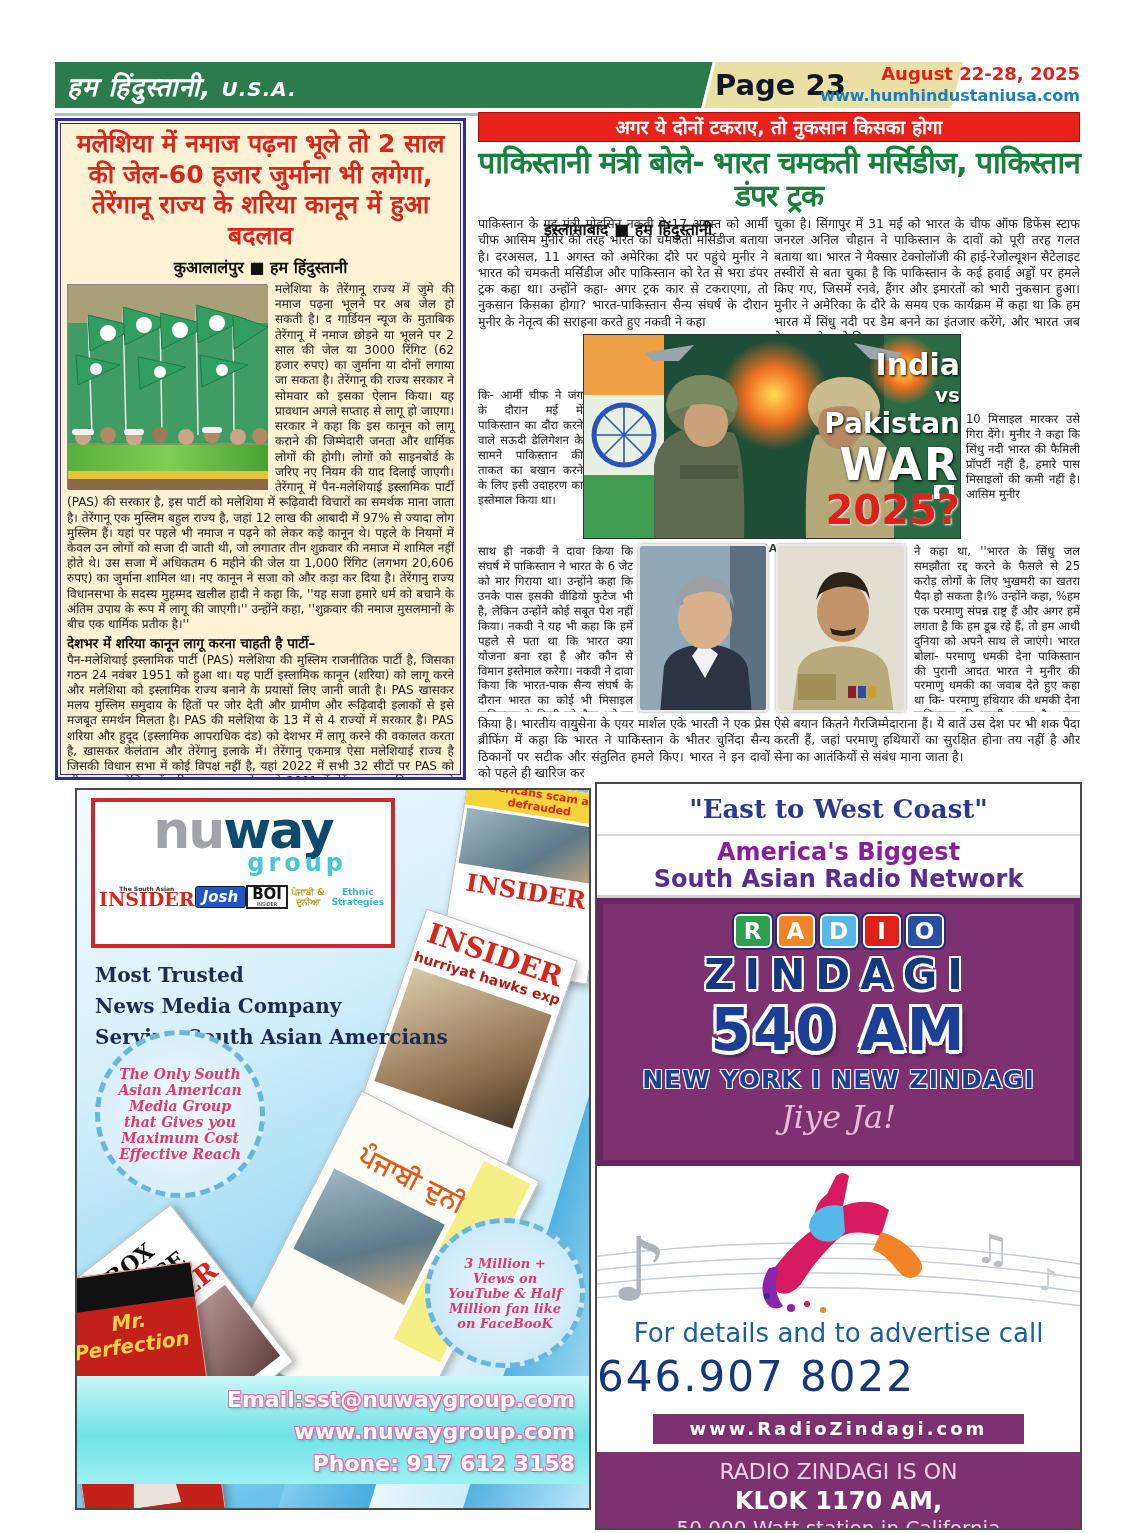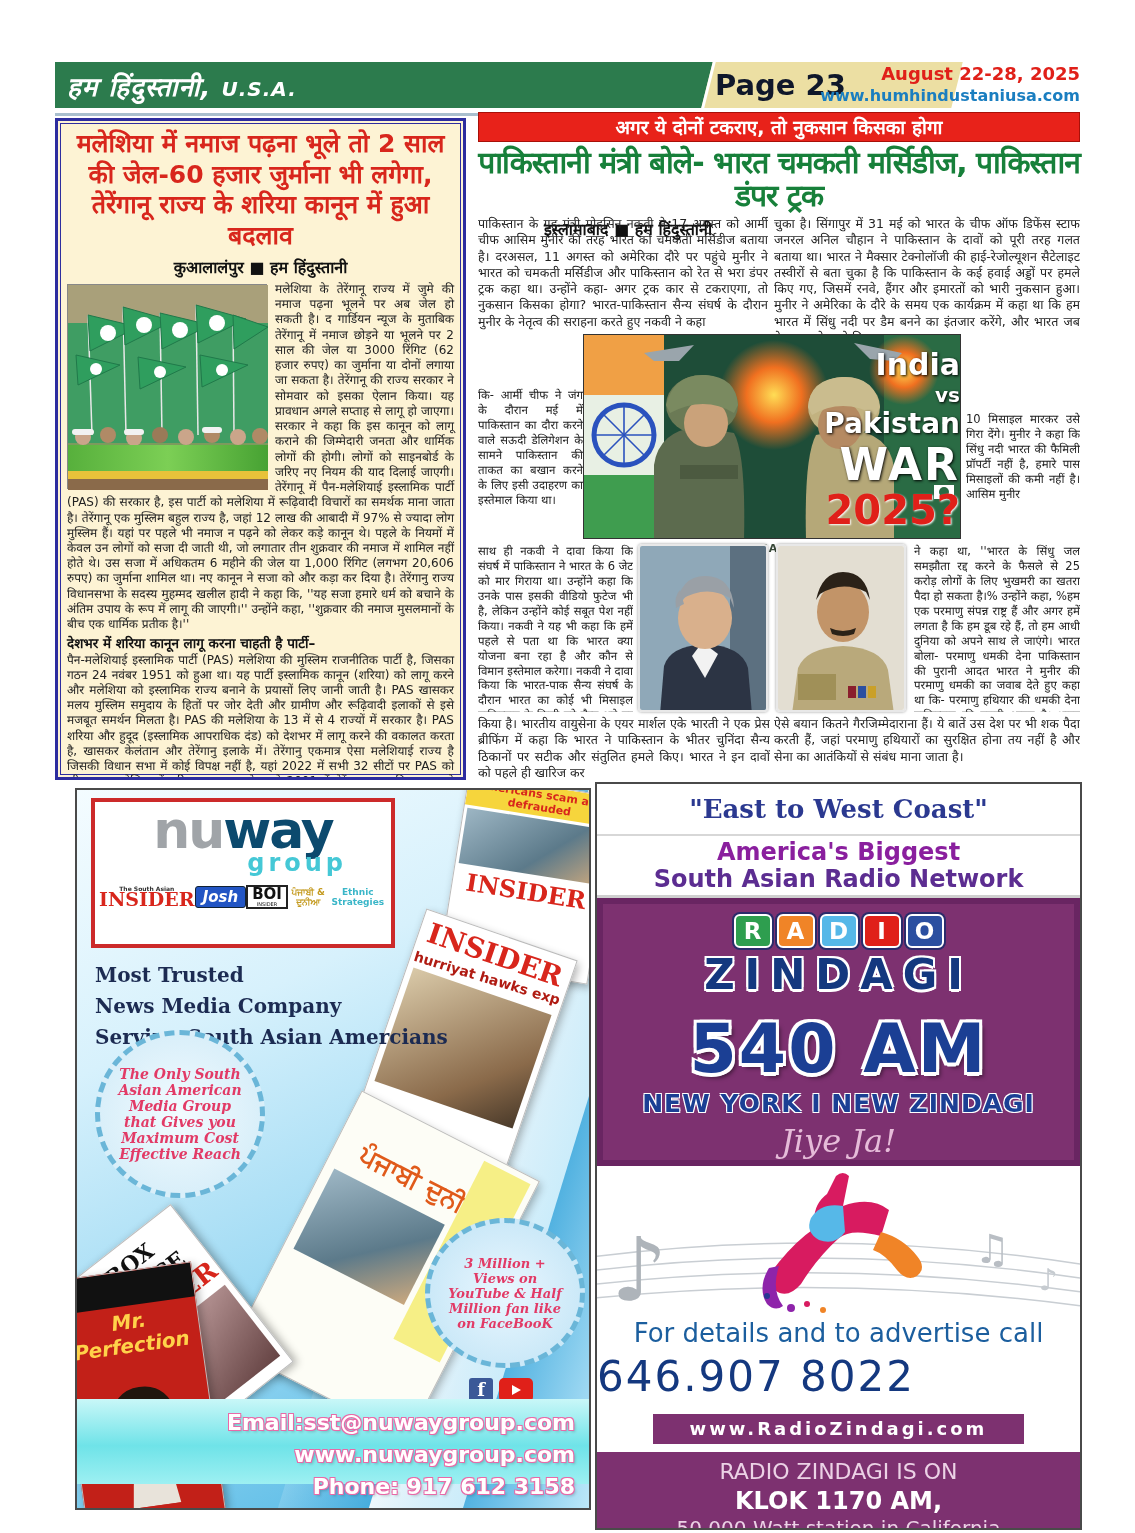--- a/index.html
+++ b/index.html
@@ -72,34 +72,34 @@
 .nw-badge1{position:absolute;left:18px;top:240px;width:170px;height:168px;font-size:14px;padding:14px}
 .nw-badge2{position:absolute;left:348px;top:428px;width:160px;height:150px;font-size:13px;padding:12px;background:radial-gradient(#eaf7ff,#bfe3f5)}
 .cov{position:absolute;background:#fff;border:1px solid #bbb;overflow:hidden;box-shadow:3px 3px 8px rgba(0,0,0,.3)}
 .cov-mast{color:#d8261c;font-family:"DejaVu Serif",serif;font-weight:bold;text-align:center}
 .cov-strip{background:#f6d53c;color:#d8261c;font-weight:bold;text-align:center}
 .cov-photo{background:linear-gradient(140deg,#9db6c4,#5c7a8a 60%,#caa87e)}
 .nw-social{position:absolute;left:392px;top:588px;display:flex;gap:6px}
 .ic-fb{width:24px;height:24px;background:#3b5998;color:#fff;font-weight:bold;font-family:"DejaVu Serif",serif;font-size:18px;text-align:center;line-height:24px;border-radius:3px}
 .ic-yt{width:34px;height:24px;background:#e02019;border-radius:5px;position:relative}
 .ic-yt:after{content:"";position:absolute;left:13px;top:7px;border-left:9px solid #fff;border-top:5px solid transparent;border-bottom:5px solid transparent}
-.nw-contact{position:absolute;left:0;bottom:24px;width:100%;height:85px;background:linear-gradient(180deg,#c9f7f8,#6fe3e8 55%,#9df0f2);text-align:right;padding:8px 14px 4px 0}
+.nw-contact{position:absolute;left:0;bottom:24px;width:100%;height:108px;background:linear-gradient(180deg,#c9f7f8,#6fe3e8 55%,#9df0f2);text-align:right;padding:8px 14px 4px 0}
 .nw-contact div{font-weight:bold;font-size:22px;color:#fff;line-height:1.45;text-shadow:-1px -1px 0 #e86aa8,1px -1px 0 #e86aa8,-1px 1px 0 #e86aa8,1px 1px 0 #e86aa8,2px 2px 3px rgba(0,0,0,.2)}
 
 
 .radio{position:absolute;left:595px;top:782px;width:487px;height:748px;border:2px solid #4a4a4a;background:#fff;overflow:hidden}
 .r-top{height:52px;display:flex;align-items:center;justify-content:center;color:#2b3990;font-weight:bold;font-size:26px;border-bottom:2px solid #d7d7d7;font-family:"DejaVu Serif",serif}
 .r-sub{height:62px;display:flex;flex-direction:column;align-items:center;justify-content:center;border-bottom:3px solid #cfcfcf;font-weight:bold;line-height:1.1}
 .r-sub1{font-size:24px;color:#8a1f9e}
 .r-sub2{font-size:24px;color:#5c2d91}
 .r-main{height:268px;background:#7d3170;border:6px solid #692562;display:flex;flex-direction:column;align-items:center;padding-top:10px}
 .r-tiles{display:flex;gap:5px}
 .r-tile{width:38px;height:34px;border:2px solid #fff;border-radius:6px;color:#fff;font-weight:bold;font-size:23px;text-align:center;line-height:30px;box-shadow:0 0 0 2px #2b2b6b}
 .r-zindagi{font-weight:bold;font-size:42px;letter-spacing:10px;color:#14387f;text-shadow:-2px -2px 0 #fff,2px -2px 0 #fff,-2px 2px 0 #fff,2px 2px 0 #fff,0 3px 0 #fff;margin-top:2px}
-.r-freq{font-weight:bold;font-size:68px;letter-spacing:2px;color:#1b3f94;text-shadow:-3px -3px 0 #fff,3px -3px 0 #fff,-3px 3px 0 #fff,3px 3px 0 #fff,0 4px 0 #fff,4px 5px 4px rgba(0,0,0,.5);line-height:1;margin-top:16px}
+.r-freq{font-weight:bold;font-size:58px;letter-spacing:2px;color:#1b3f94;text-shadow:-3px -3px 0 #fff,3px -3px 0 #fff,-3px 3px 0 #fff,3px 3px 0 #fff,0 4px 0 #fff,4px 5px 4px rgba(0,0,0,.5);line-height:1;margin-top:2px}
 .r-region{font-weight:bold;font-size:25px;color:#1b3f94;letter-spacing:1px;text-shadow:-1px -1px 0 #fff,1px -1px 0 #fff,-1px 1px 0 #fff,1px 1px 0 #fff;margin-top:6px}
 .r-slogan{font-family:"DejaVu Serif",serif;font-style:italic;font-size:32px;color:#e6bcd9;margin-top:4px}
 .r-mid{position:relative;height:246px;background:#fff}
 .r-note-big{position:absolute;left:14px;top:52px;font-size:88px;color:#aeb4ba}
 .r-note1{position:absolute;right:70px;top:60px;font-size:40px;color:#b9bec4}
 .r-note2{position:absolute;right:22px;top:96px;font-size:30px;color:#c6cbd0}
 .r-staff{position:absolute;left:0;top:70px;width:100%;height:80px}
 .r-cta{position:absolute;left:0;top:152px;width:100%;text-align:center;font-size:26px;color:#1b5e9e}
 .r-phone{position:absolute;left:0;top:186px;width:100%;text-align:left;font-weight:normal;font-size:42px;color:#14387f;letter-spacing:2px}
 .r-site{height:30px;margin:2px 56px 0;background:#7d3170;color:#fff;font-weight:bold;font-size:18px;letter-spacing:3px;text-align:center;line-height:30px}

